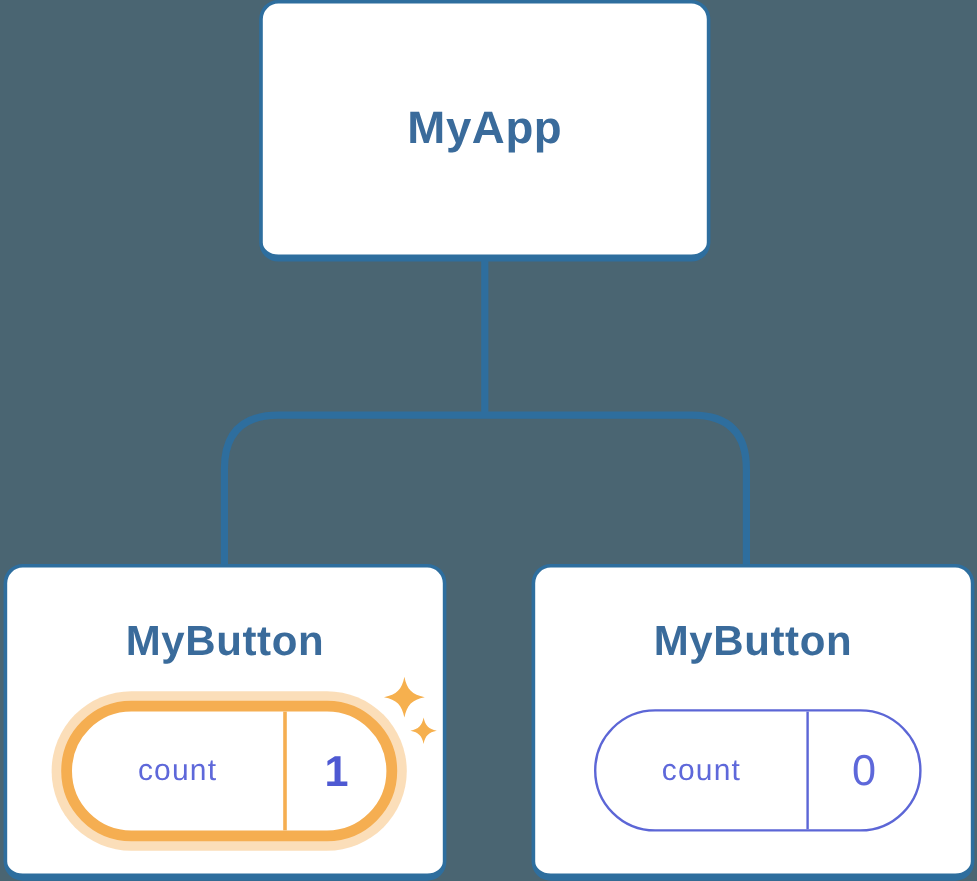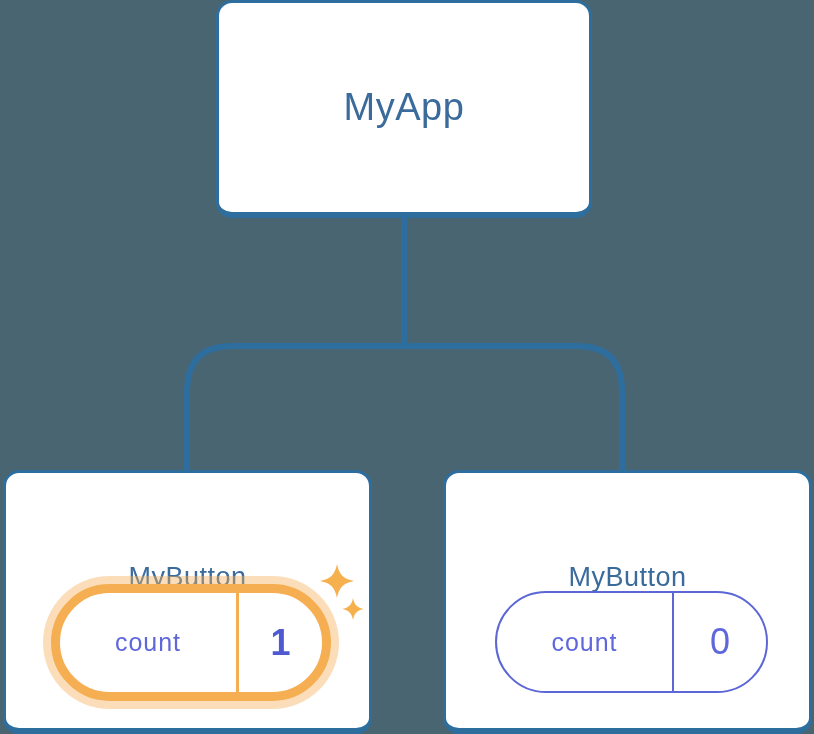--- a/index.html
+++ b/index.html
@@ -50,31 +50,30 @@
   }
   .node-child-right {
     left: 443px;
     top: 470px;
     width: 369px;
     height: 264px;
   }
   .node-title {
     color: #3a6b9b;
     font-size: 38px;
-    font-weight: normal;
+    font-weight: bold;
     letter-spacing: 0.5px;
     text-align: center;
   }
   .child-title {
     position: absolute;
     left: 0;
     right: 0;
     top: 42px;
-    font-size: 27px;
-    margin-top: 47px;
+    font-size: 35px;
   }
   .pill {
     position: absolute;
     background: #ffffff;
     box-sizing: border-box;
     display: grid;
   }
   .pill-cell {
     display: flex;
     align-items: center;

